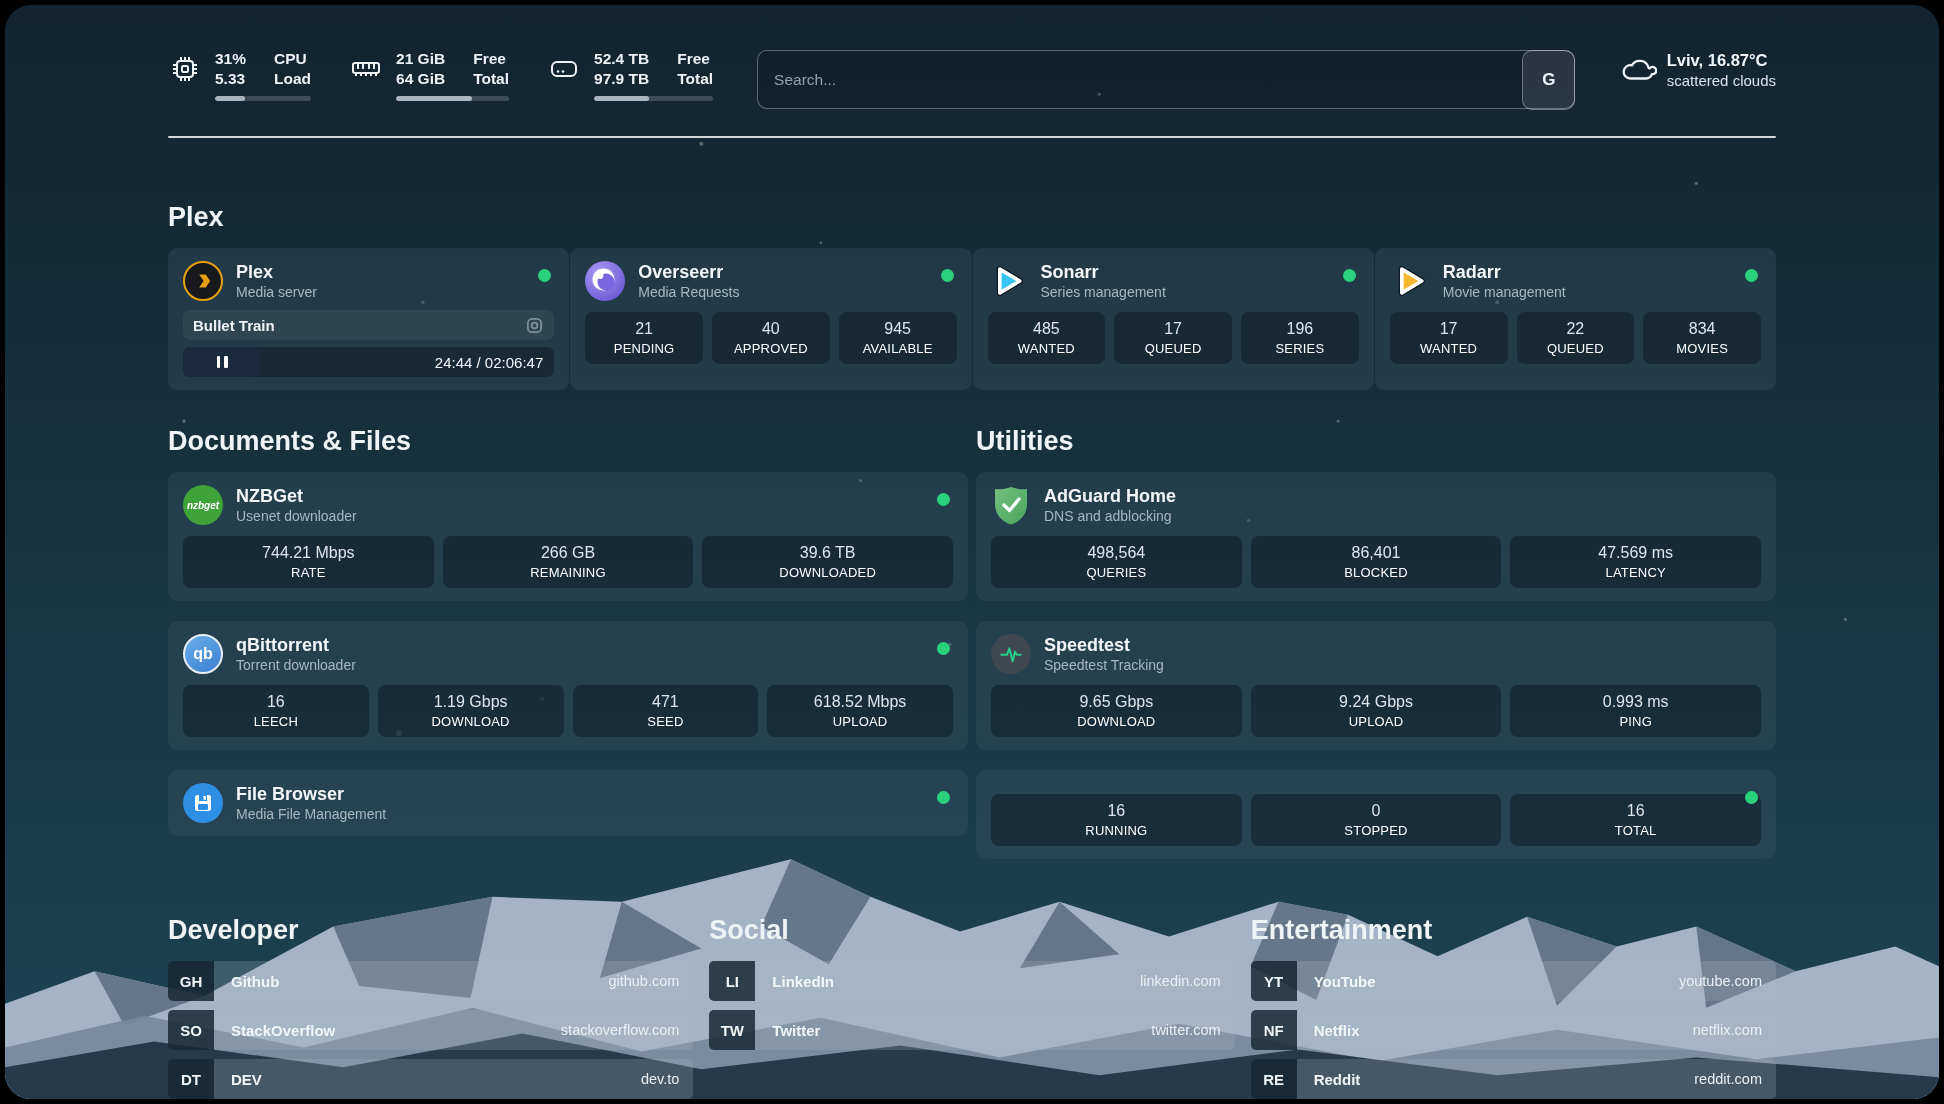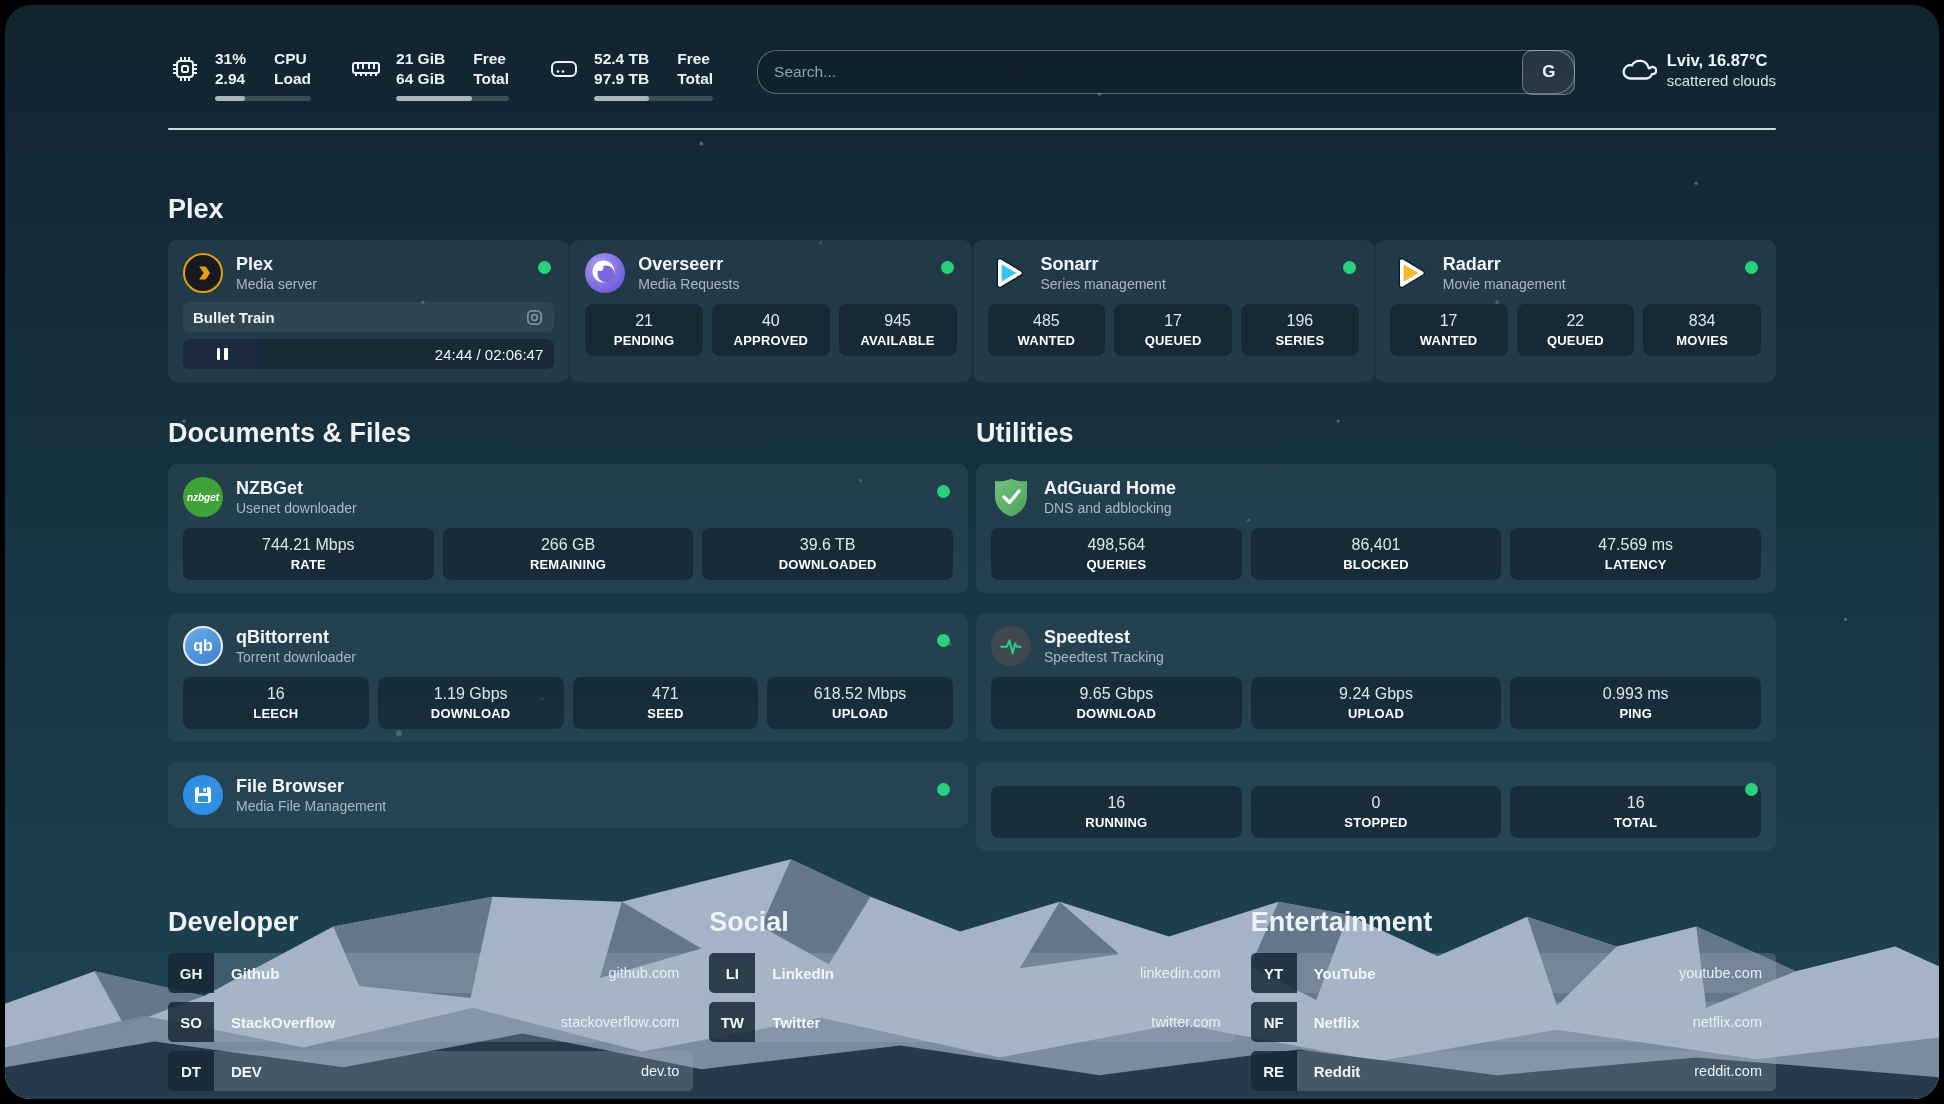--- a/index.html
+++ b/index.html
@@ -12,22 +12,22 @@
 
   
   .topbar{display:flex;align-items:flex-start;padding-top:44px;}
   .sysstat{display:flex;gap:13px;margin-right:38px;}
   .sys-icon{width:34px;height:40px;display:flex;align-items:center;justify-content:center;color:#edf2f5;}
   .sys-body{display:flex;flex-direction:column;}
   .sys-grid{display:grid;grid-template-columns:auto auto;column-gap:28px;
             font-size:15.5px;font-weight:600;color:#edf2f5;line-height:20px;}
   .sys-bar{margin-top:7px;height:5px;width:100%;background:rgba(255,255,255,0.18);border-radius:3px;overflow:hidden;}
   .sys-bar i{display:block;height:100%;background:#a9b5bf;border-radius:3px;}
-  .search{flex:1;display:flex;align-items:stretch;height:44px;box-sizing:border-box;
-          border:1.5px solid rgba(255,255,255,0.32);border-radius:20px;
+  .search{flex:1;display:flex;align-items:stretch;height:59px;box-sizing:border-box;
+          border:1.5px solid rgba(255,255,255,0.32);border-radius:10px;
           background:rgba(8,20,28,0.22);margin:1px 44px 0 6px;}
   .search input{flex:1;background:transparent;border:none;outline:none;color:#dfe8ee;
           font-size:15.5px;padding:0 16px;font-family:"Liberation Sans",sans-serif;}
   .search input::placeholder{color:#91a3af;}
   .g-btn{width:51px;margin:-1.5px;border:1.5px solid rgba(255,255,255,0.32);border-radius:10px;
          background:rgba(255,255,255,0.10);color:#eef3f6;font-size:17px;font-weight:600;
          display:flex;align-items:center;justify-content:center;cursor:pointer;}
   .weather{display:flex;align-items:flex-end;gap:10px;margin-top:1px;}
   .weather-text .l1{font-size:16.5px;font-weight:600;color:#f0f5f8;line-height:21px;}
   .weather-text .l2{font-size:15px;color:#d8e2e9;line-height:19px;}
@@ -44,21 +44,21 @@
   .card-head{display:flex;align-items:center;gap:13px;}
   .svc-icon{width:40px;height:40px;flex:0 0 auto;}
   .svc-title{font-size:18px;font-weight:600;color:#f2f6f9;line-height:22px;}
   .svc-sub{font-size:14px;color:#a7b8c2;line-height:18px;}
   .dot{position:absolute;top:21px;right:18px;width:13px;height:13px;border-radius:50%;background:#2ad17c;}
 
   .stat-row{display:flex;gap:9px;margin-top:11px;}
   .stat{flex:1;height:52px;background:rgba(10,24,33,0.50);border-radius:8px;
         display:flex;flex-direction:column;align-items:center;justify-content:center;gap:3px;}
   .stat .v{font-size:16px;color:#dde6ec;}
-  .stat .l{font-size:13px;font-weight:700;color:#fff;letter-spacing:.2px;}
+  .stat .l{font-size:13px;font-weight:400;color:#fff;letter-spacing:.2px;}
 
   .plex-now{margin-top:9px;height:30px;background:rgba(255,255,255,0.055);border-radius:7px;
             display:flex;align-items:center;padding:0 10px;font-size:15px;font-weight:600;color:#eef3f6;}
   .gear{margin-left:auto;display:flex;align-items:center;opacity:.65;}
   .plex-progress{margin-top:7px;height:30px;background:rgba(9,20,28,0.42);border-radius:7px;
                  display:flex;align-items:center;}
   .pause-pill{width:78px;height:30px;background:#1b2a3e;border-radius:7px;
               display:flex;align-items:center;justify-content:center;gap:4px;cursor:pointer;}
   .pause-pill i{width:3.5px;height:12px;background:#fff;border-radius:1px;}
   .plex-time{margin-left:auto;padding-right:11px;font-size:15px;font-weight:400;color:#f2f6f9;}
@@ -131,21 +131,21 @@
           <svg width="30" height="30" viewBox="0 0 30 30" fill="none" stroke="#edf2f5" stroke-width="2">
             <rect x="7" y="7" width="16" height="16" rx="3"></rect>
             <rect x="12" y="12" width="6" height="6" rx="1.5"></rect>
             <path d="M11 7V3 M15 7V3 M19 7V3 M11 27v-4 M15 27v-4 M19 27v-4 M7 11H3 M7 15H3 M7 19H3 M27 11h-4 M27 15h-4 M27 19h-4"></path>
           </svg>
         </div>
         <div class="sys-body">
           <div class="sys-grid">
             <span>31%</span>
             <span>CPU</span>
-            <span>2.94</span>
+            <span>5.33</span>
             <span>Load</span>
           </div>
           <div class="sys-bar">
               <i style="width: 31%;"></i>
             </div>
         </div>
       </div>
 
       <div class="sysstat">
         <div class="sys-icon">

